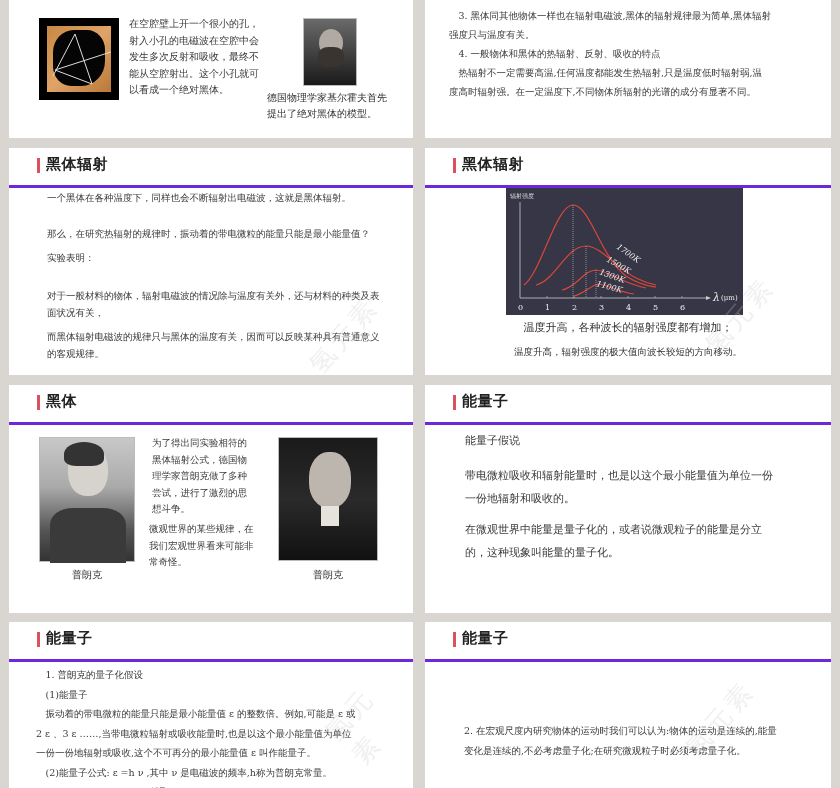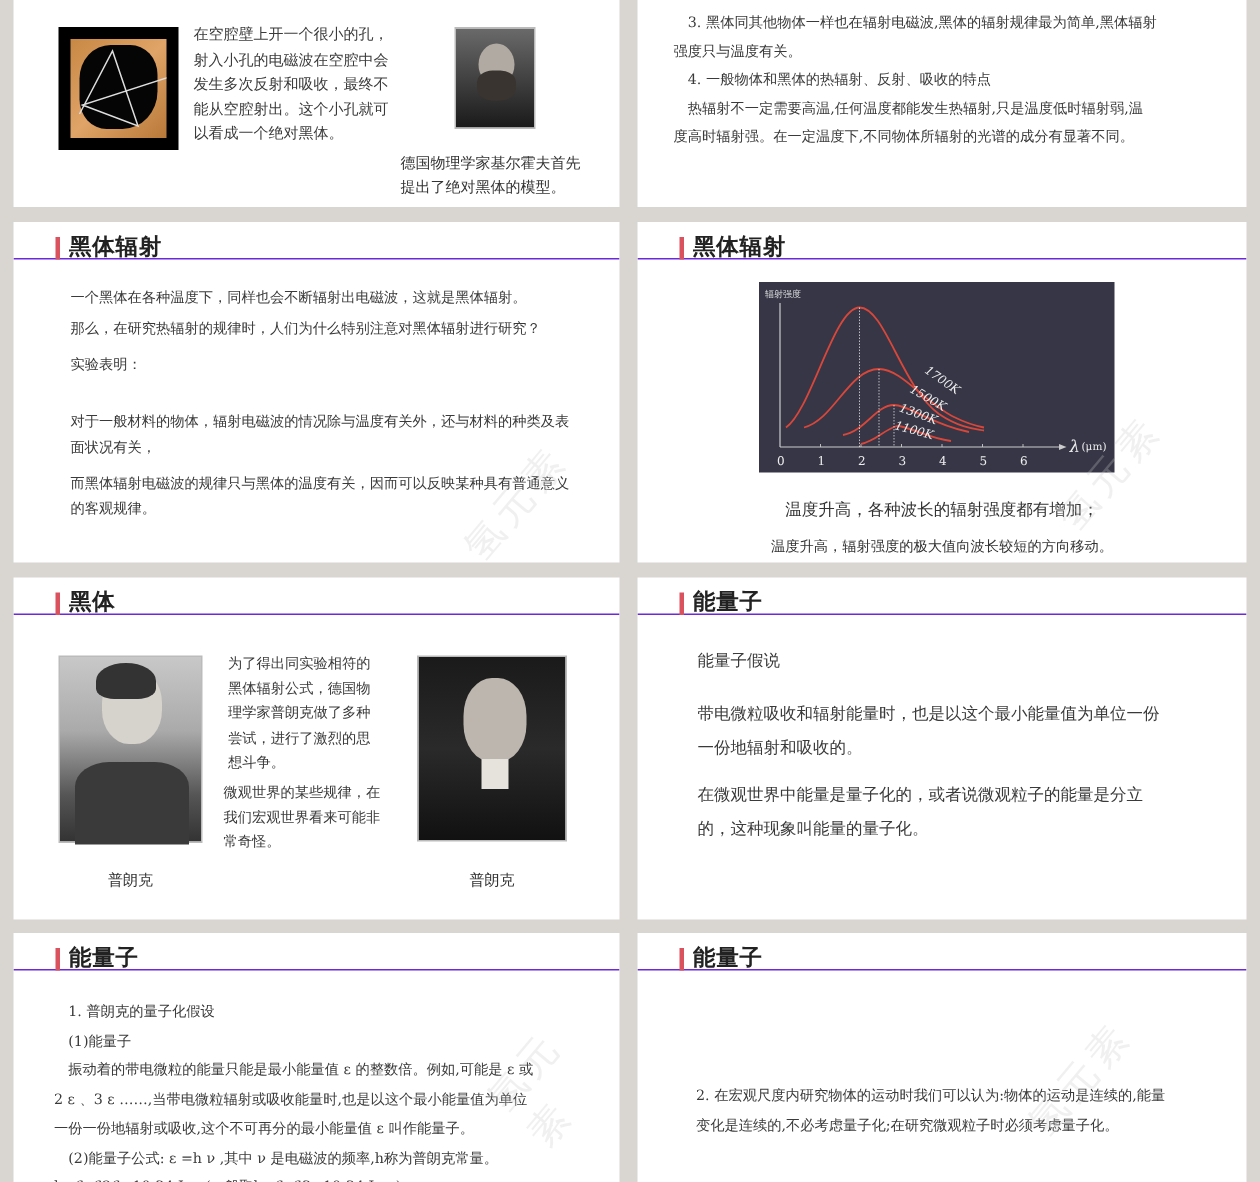--- a/index.html
+++ b/index.html
@@ -1,26 +1,26 @@
 <!DOCTYPE html>
 <html><head>
 <meta charset="utf-8">
 <style>
   * { box-sizing: border-box; margin: 0; padding: 0; }
   html, body { width: 840px; height: 788px; overflow: hidden; }
   body { background: #d9d5d1; font-family: "DejaVu Serif", "Liberation Serif", serif; color: #333; position: relative; }
   .slide { position: absolute; background: #fff; overflow: hidden; }
-  .slide-header { position: absolute; left: 0; right: 0; top: 0; height: 25px; border-bottom: 1px solid #6d28d9; }
+  .slide-header { position: absolute; left: 0; right: 0; top: 0; height: 40px; border-bottom: 3px solid #6d28d9; }
   .slide-header .bar { position: absolute; left: 28px; top: 10px; width: 3px; height: 15px; background: #d9525e; }
   .slide-header .title { position: absolute; left: 37px; top: 7px; font-family: "DejaVu Sans", "Liberation Sans", sans-serif; font-weight: bold; font-size: 15px; color: #222; letter-spacing: 0.5px; }
   .txt { position: absolute; font-size: 10px; line-height: 18px; color: #3a3a3a; }
   .txt p { margin: 0; }
   .watermark { position: absolute; font-family: "DejaVu Sans", sans-serif; font-size: 26px; color: rgba(200,200,200,0.28); transform: rotate(-50deg); pointer-events: none; letter-spacing: 4px; }
   .photo { position: absolute; border: 1px solid #bbb; }
-  .caption { position: absolute; font-size: 10px; color: #333; text-align: center; margin-top: 12px; }
+  .caption { position: absolute; font-size: 10px; color: #333; text-align: center; }
   
   .chart-box { position: absolute; background: #363646; }
   .chart-box svg { display: block; }
 </style>
 </head>
 <body>
 
 <div class="slide" style="left:9px; top:0; width:404px; height:138px;">
   <div style="position:absolute; left:30px; top:18px; width:80px; height:82px; background:#000;">
     <div style="position:absolute; left:8px; top:8px; width:64px; height:66px; background:linear-gradient(135deg,#c88844,#e0a468,#b87838);">
@@ -56,22 +56,22 @@
     <p>度高时辐射强。在一定温度下,不同物体所辐射的光谱的成分有显著不同。</p>
   </div>
 </div>
 
 <div class="slide" style="left:9px; top:148px; width:404px; height:227px;">
   <div class="slide-header">
     <span class="bar"></span>
     <span class="title">黑体辐射</span>
   </div>
   <div class="txt" style="left:38px; top:42px; width:340px; font-size:9.5px; line-height:17px;">
-    <p style="margin-bottom:4px;font-family:Liberation Mono, monospace;">一个黑体在各种温度下，同样也会不断辐射出电磁波，这就是黑体辐射。</p>
-    <p style="margin-bottom:7px;">那么，在研究热辐射的规律时，人们为什么特别注意对黑体辐射进行研究？</p>
+    <p style="margin-bottom:18px;font-family:Liberation Mono, monospace;">一个黑体在各种温度下，同样也会不断辐射出电磁波，这就是黑体辐射。</p>
+    <p style="margin-bottom:7px;">那么，在研究热辐射的规律时，振动着的带电微粒的能量只能是最小能量值？</p>
     <p style="margin-bottom:21px;">实验表明：</p>
     <p style="margin-bottom:7px;margin-top:19px;">对于一般材料的物体，辐射电磁波的情况除与温度有关外，还与材料的种类及表面状况有关，</p>
     <p>而黑体辐射电磁波的规律只与黑体的温度有关，因而可以反映某种具有普通意义的客观规律。</p>
   </div>
   <div class="watermark" style="left:290px; top:170px;">氢元素</div>
 </div>
 
 <div class="slide" style="left:425px; top:148px; width:406px; height:227px;">
   <div class="slide-header">
     <span class="bar"></span>

